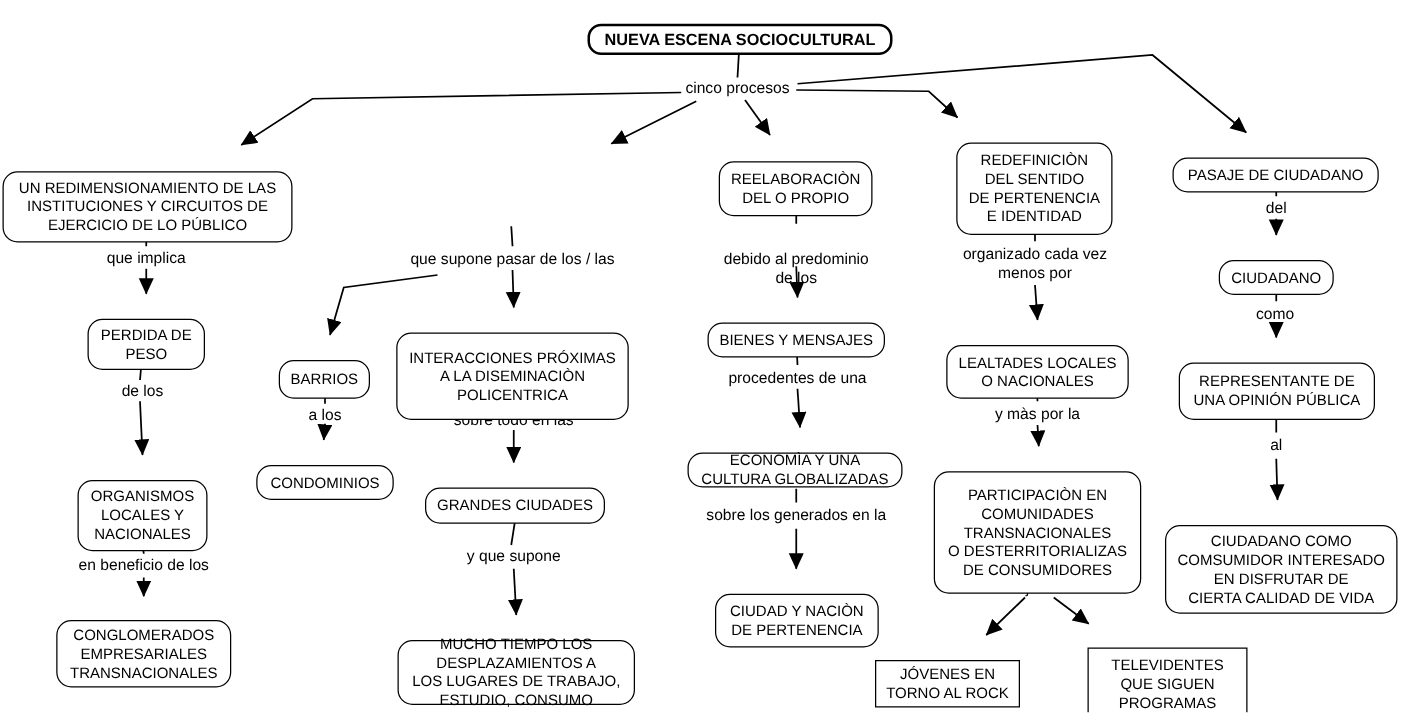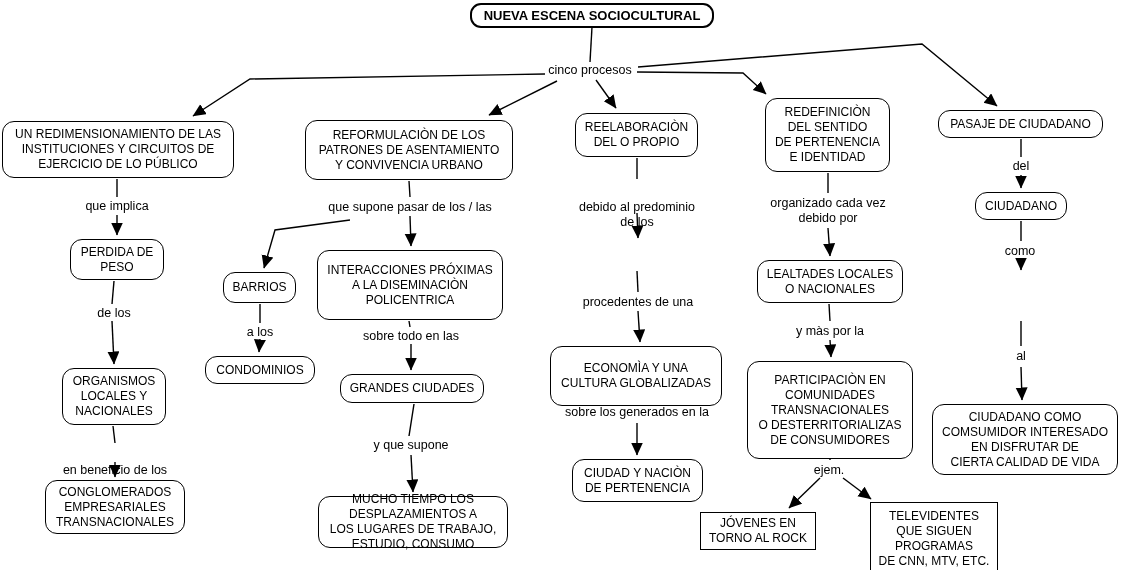--- a/index.html
+++ b/index.html
@@ -7,21 +7,21 @@
     position:relative; width:1122px; height:570px; background:#ffffff;
     font-family:"Liberation Sans", sans-serif; color:#000; overflow:hidden;
   }
   svg.edges { position:absolute; left:0; top:0; width:1122px; height:570px; }
   svg.edges path { stroke:#000; stroke-width:1.4; fill:none; }
   .node {
     position:absolute; box-sizing:border-box; background:#fff;
     border:1.6px solid #000; border-radius:12px;
     display:flex; align-items:center; justify-content:center;
     text-align:center; font-size:12px; line-height:15px;
-    white-space:pre-line; padding:1px 3px;
+    white-space:pre-line; padding:1px 3px;margin-top:16px;
   }
   .node.title-node { font-weight:bold; font-size:13px; border-width:2px; border-radius:11px; }
   .node.example { border-radius:0; border-width:1px; }
   .lp {
     position:absolute; text-align:center; font-size:12.5px; line-height:15px;
     white-space:pre-line; background:transparent;
   }
 </style>
 </head>
 <body>
@@ -76,66 +76,64 @@
     <path d="M1021,175 L1021,188" marker-end="url(#arrow)"></path>
     <path d="M1021,261 L1021,270" marker-end="url(#arrow)"></path>
     <path d="M1021,367 L1022,400" marker-end="url(#arrow)"></path>
   </svg>
 
   <div class="node title-node" style="left:470px;top:3px;width:244px;height:25px">NUEVA ESCENA SOCIOCULTURAL</div>
 
   <div class="lp" style="left:540px;top:63px;width:100px">cinco procesos</div>
   <div class="lp" style="left:67px;top:199px;width:100px">que implica</div>
   <div class="lp" style="left:64px;top:306px;width:100px">de los</div>
-  <div class="lp" style="left:45px;top:463px;width:140px">en beneficio de los</div>
+  <div class="lp" style="left:45px;top:445px;width:140px">en beneficio de los</div>
   <div class="lp" style="left:310px;top:200px;width:200px">que supone pasar de los / las</div>
   <div class="lp" style="left:210px;top:325px;width:100px">a los</div>
   <div class="lp" style="left:341px;top:329px;width:140px">sobre todo en las</div>
   <div class="lp" style="left:351px;top:438px;width:120px">y que supone</div>
   <div class="lp" style="left:567px;top:200px;width:140px">debido al predominio
 de los</div>
   <div class="lp" style="left:568px;top:295px;width:140px">procedentes de una</div>
   <div class="lp" style="left:552px;top:405px;width:170px">sobre los generados en la</div>
   <div class="lp" style="left:753px;top:196px;width:150px">organizado cada vez
-debido por</div>
+menos por</div>
   <div class="lp" style="left:770px;top:324px;width:120px">y màs por la</div>
   <div class="lp" style="left:789px;top:463px;width:80px">ejem.</div>
   <div class="lp" style="left:991px;top:159px;width:60px">del</div>
   <div class="lp" style="left:990px;top:244px;width:60px">como</div>
   <div class="lp" style="left:991px;top:349px;width:60px">al</div>
 
   <div class="node" style="left:2px;top:121px;width:232px;height:57px">UN REDIMENSIONAMIENTO DE LAS
 INSTITUCIONES Y CIRCUITOS DE
 EJERCICIO DE LO PÚBLICO</div>
   <div class="node" style="left:70px;top:239px;width:94px;height:41px">PERDIDA DE
 PESO</div>
   <div class="node" style="left:62px;top:368px;width:104px;height:57px">ORGANISMOS
 LOCALES Y
 NACIONALES</div>
   <div class="node" style="left:45px;top:480px;width:140px;height:54px">CONGLOMERADOS
 EMPRESARIALES
 TRANSNACIONALES</div>
 
-  <div class="node" style="left:305px;top:120px;width:208px;height:60px">REFORMULACIÒN DE LOS
-PATRONES DE ASENTAMIENTO
-Y CONVIVENCIA URBANO</div>
   <div class="node" style="left:223px;top:272px;width:73px;height:31px">BARRIOS</div>
   <div class="node" style="left:205px;top:356px;width:110px;height:28px">CONDOMINIOS</div>
   <div class="node" style="left:317px;top:250px;width:186px;height:70px">INTERACCIONES PRÓXIMAS
 A LA DISEMINACIÒN
 POLICENTRICA</div>
   <div class="node" style="left:340px;top:374px;width:144px;height:29px">GRANDES CIUDADES</div>
   <div class="node" style="left:318px;top:496px;width:190px;height:52px">MUCHO TIEMPO LOS
 DESPLAZAMIENTOS A
 LOS LUGARES DE TRABAJO,
 ESTUDIO, CONSUMO</div>
 
   <div class="node" style="left:575px;top:113px;width:123px;height:44px">REELABORACIÒN
 DEL O PROPIO</div>
-  <div class="node" style="left:550px;top:346px;width:172px;height:60px">ECONOMÌA Y UNA
+  <div class="node" style="left:566px;top:242px;width:142px;height:28px">BIENES Y MENSAJES</div>
+  <div class="node" style="left:550px;top:346px;width:172px;height:28px">ECONOMÌA Y UNA
 CULTURA GLOBALIZADAS</div>
   <div class="node" style="left:572px;top:459px;width:131px;height:43px">CIUDAD Y NACIÒN
 DE PERTENENCIA</div>
 
   <div class="node" style="left:765px;top:98px;width:125px;height:74px">REDEFINICIÒN
 DEL SENTIDO
 DE PERTENENCIA
 E IDENTIDAD</div>
   <div class="node" style="left:757px;top:260px;width:146px;height:43px">LEALTADES LOCALES
 O NACIONALES</div>
@@ -146,18 +144,20 @@
 DE CONSUMIDORES</div>
   <div class="node example" style="left:700px;top:512px;width:116px;height:38px">JÓVENES EN
 TORNO AL ROCK</div>
   <div class="node example" style="left:870px;top:502px;width:128px;height:74px">TELEVIDENTES
 QUE SIGUEN
 PROGRAMAS
 DE CNN, MTV, ETC.</div>
 
   <div class="node" style="left:938px;top:110px;width:165px;height:28px">PASAJE DE CIUDADANO</div>
   <div class="node" style="left:975px;top:192px;width:92px;height:28px">CIUDADANO</div>
+  <div class="node" style="left:943px;top:274px;width:157px;height:46px">REPRESENTANTE DE
+UNA OPINIÓN PÚBLICA</div>
   <div class="node" style="left:932px;top:404px;width:186px;height:71px">CIUDADANO COMO
 COMSUMIDOR INTERESADO
 EN DISFRUTAR DE
 CIERTA CALIDAD DE VIDA</div>
 
 </div>
 
 </body></html>

